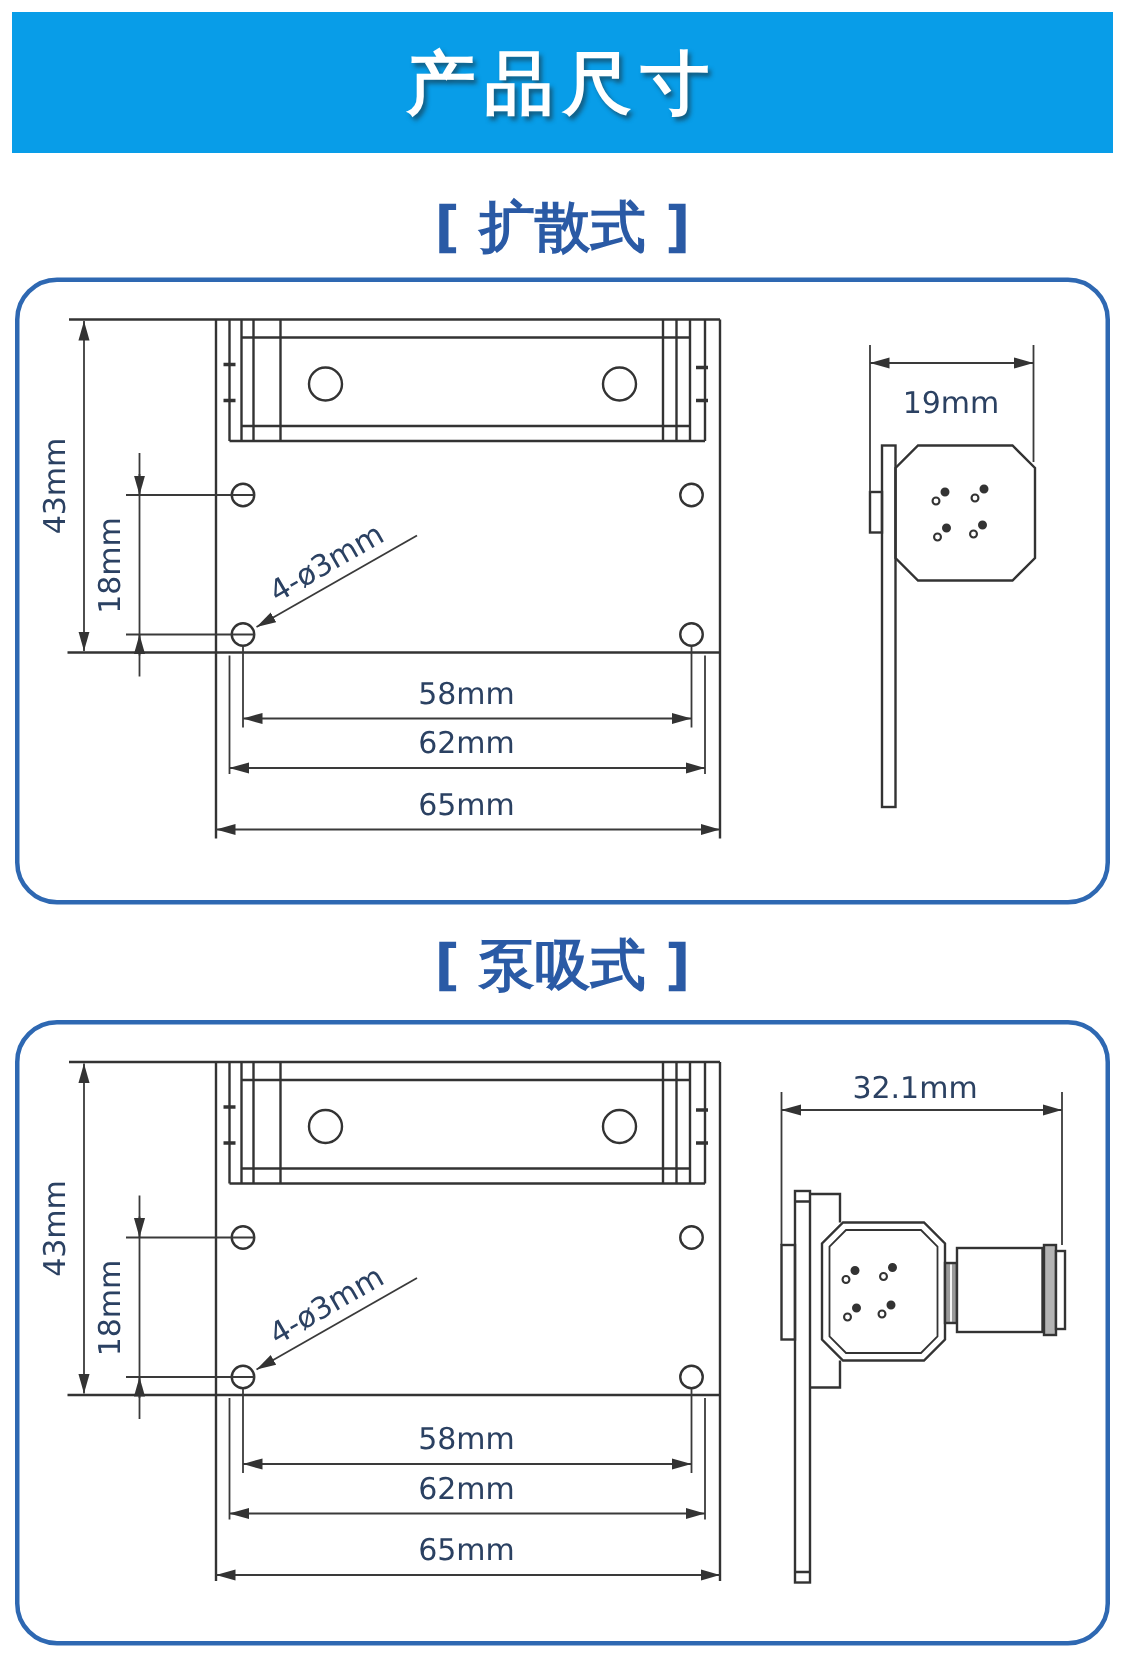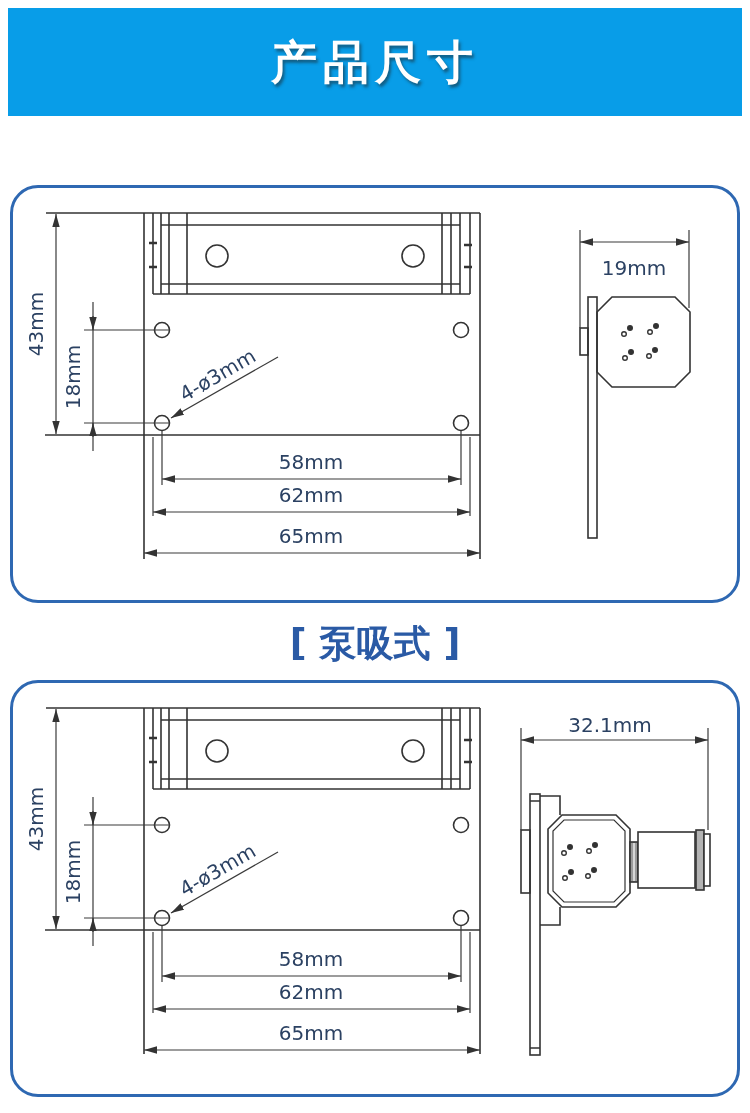--- a/index.html
+++ b/index.html
@@ -1,18 +1,18 @@
 <!DOCTYPE html>
 <html><head>
 <meta charset="utf-8">
 <style>
   html,body{margin:0;padding:0;background:#ffffff;}
   .page{position:relative;width:750px;height:1113px;background:#ffffff;overflow:hidden;
         font-family:"DejaVu Sans","Liberation Sans",sans-serif;}
-  .banner{position:absolute;left:8px;top:8px;width:734px;height:108px;background:#089de8;
+  .banner{position:absolute;left:8px;top:8px;width:734px;height:94px;background:#089de8;
           display:flex;flex-direction:column;align-items:center;justify-content:center;}
   .banner-title{color:#ffffff;font-size:46px;font-weight:bold;letter-spacing:6px;line-height:1;
           text-shadow:2px 3px 3px rgba(30,30,30,.5);}
   .banner-subtitle{color:#ffffff;font-size:19px;font-weight:bold;letter-spacing:1px;margin-top:3px;
           text-shadow:1px 2px 2px rgba(30,30,30,.4);}
   .section-title{position:absolute;left:0;width:750px;text-align:center;
           font-size:37px;font-weight:bold;color:#2a5aa5;line-height:44px;}
   .t1{top:130px;}
   .t2{top:622px;text-align:center;}
   .panel{position:absolute;left:10px;width:730px;background:#ffffff;
@@ -24,20 +24,21 @@
 </style>
 </head>
 <body>
 
 <div class="page">
 
   <header class="banner">
     <div class="banner-title">产品尺寸</div>
   </header>
 
+  <div class="section-title t1">[ 扩散式 ]</div>
 
   <div class="panel p1">
     <svg width="730" height="418" viewBox="0 0 730 418">
       <defs>
         <marker id="ar1" viewBox="0 0 13 9" refX="13" refY="4.5" markerWidth="13" markerHeight="9" markerUnits="userSpaceOnUse" orient="auto-start-reverse">
           <path d="M0,0.8 L13,4.5 L0,8.2 Z" fill="#333"></path>
         </marker>
       </defs>
 
       <g stroke="#333" stroke-width="1.6" fill="none">

